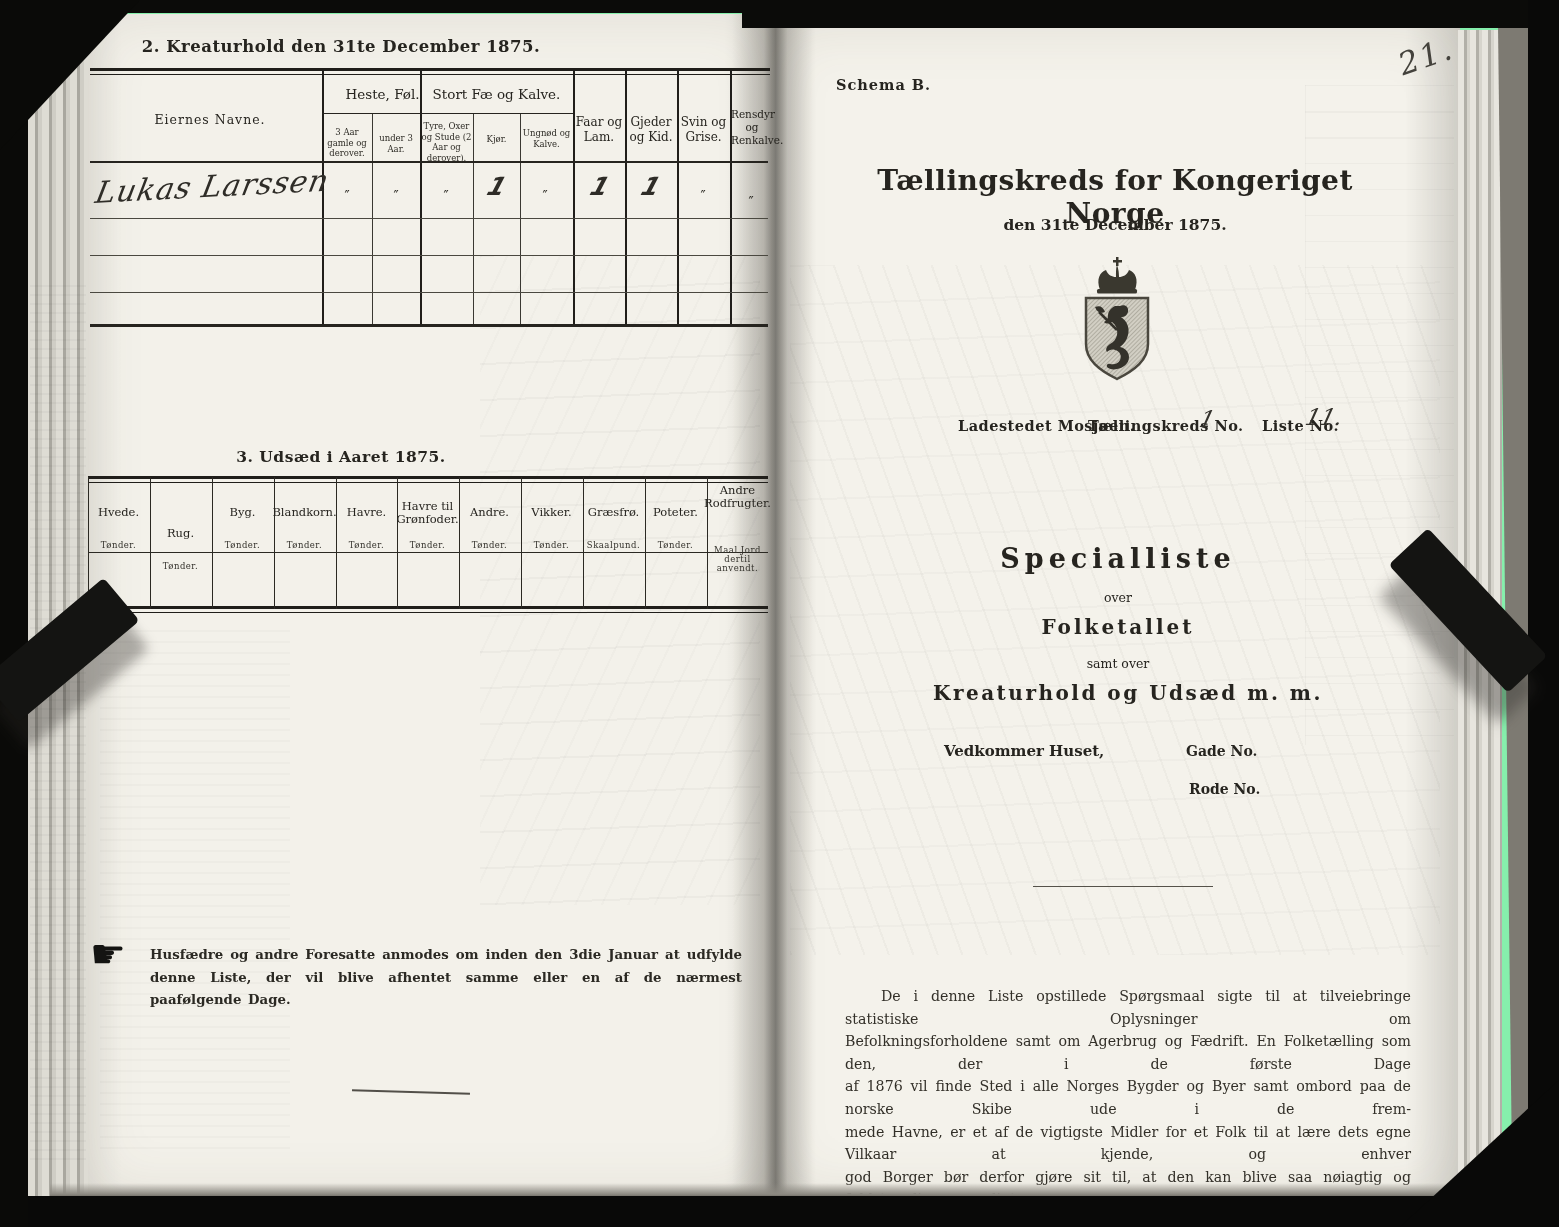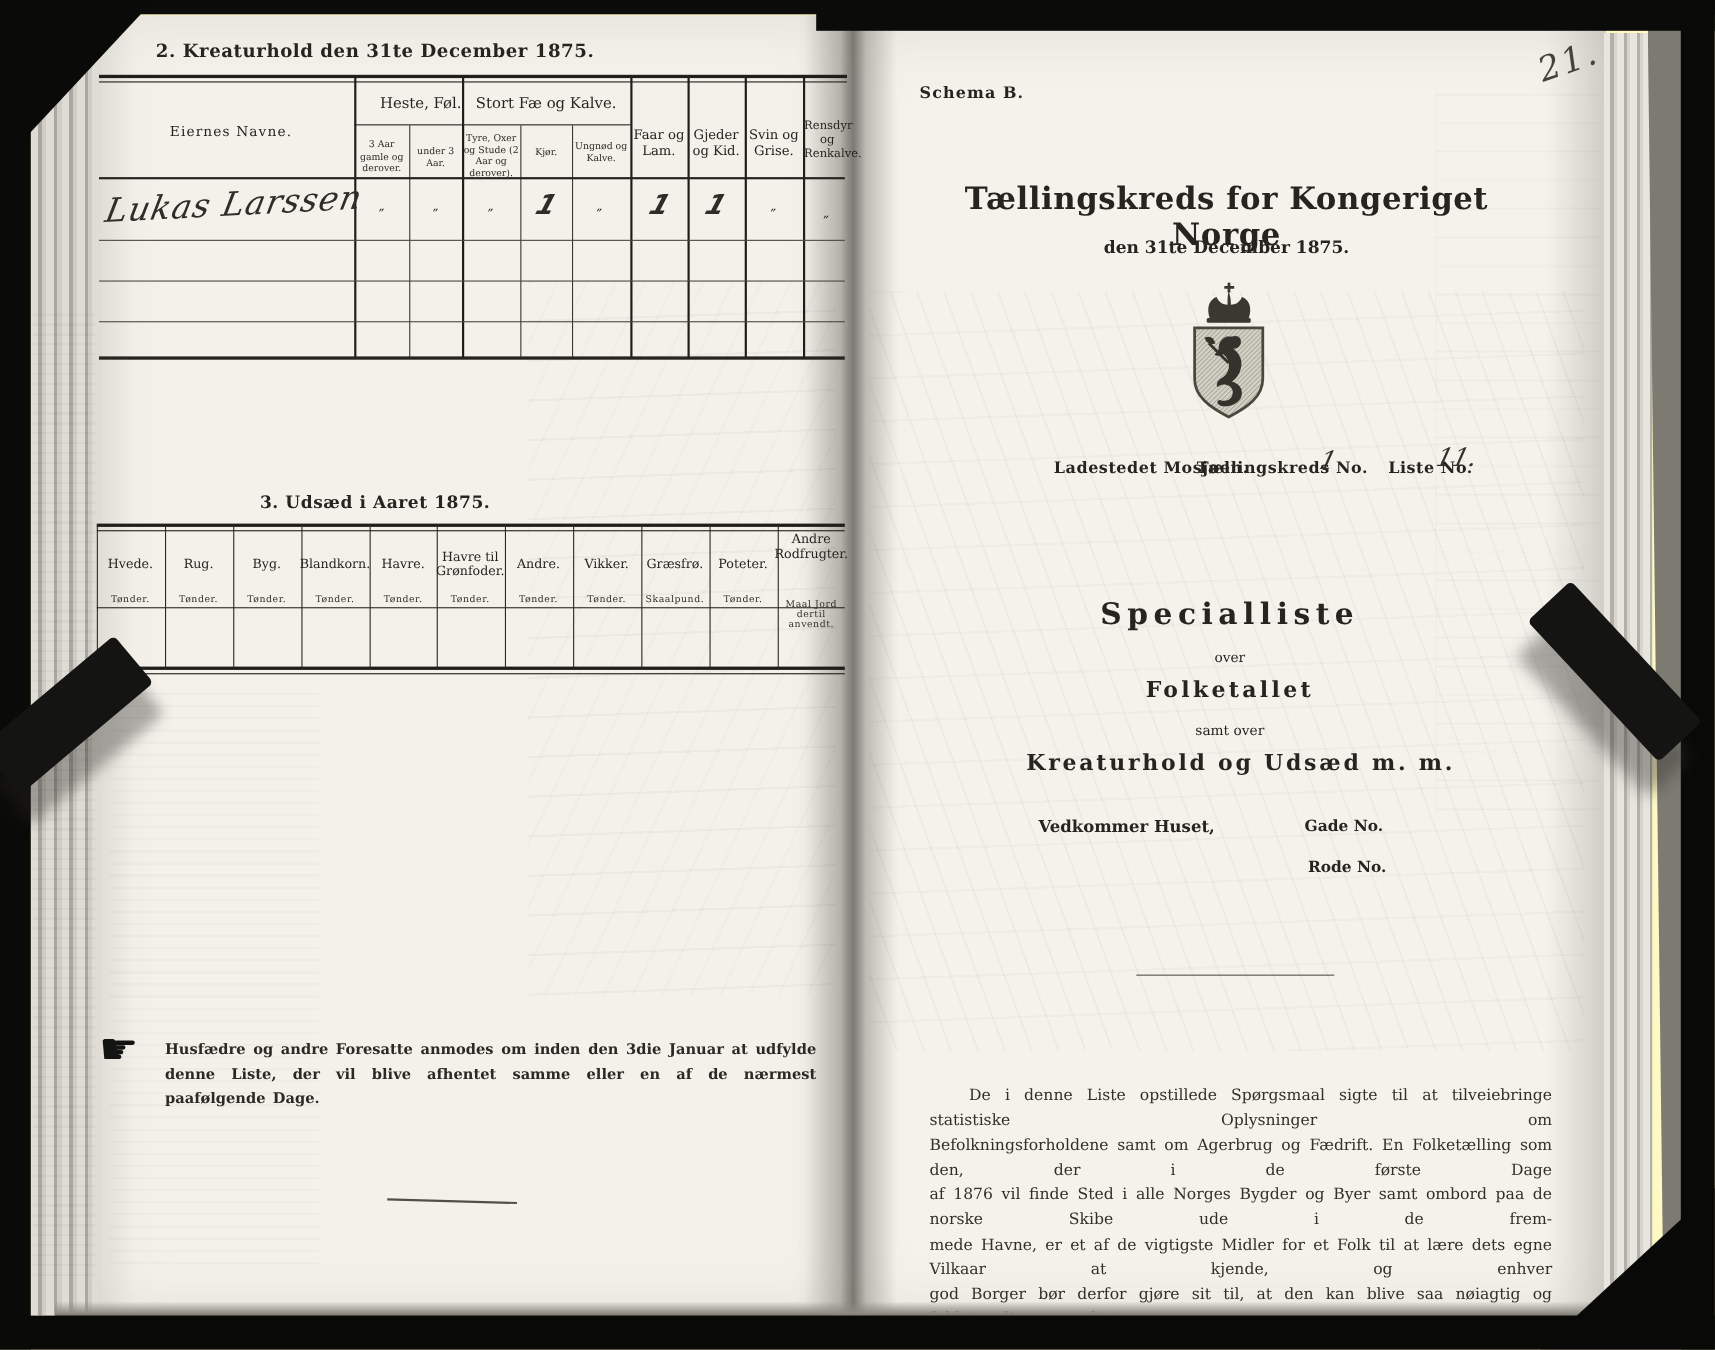--- a/index.html
+++ b/index.html
@@ -1,16 +1,16 @@
 <!DOCTYPE html>
 <html><head>
 <meta charset="utf-8">
 <style>
   html,body{margin:0;padding:0;background:#0c0c0a;}
-  .scene{position:relative;width:1559px;height:1227px;overflow:hidden;background:#fef9c3;
+  .scene{position:relative;width:1559px;height:1227px;overflow:hidden;background:#86efac;
          font-family:"DejaVu Serif","Liberation Serif",serif;color:#26241f;}
   .abs{position:absolute;}
 
   
   .stack-left{left:28px;top:18px;width:62px;height:1178px;
     background:repeating-linear-gradient(90deg,#dedcd4 0 7px,#a9a79f 7px 10px,#cfcdc5 10px 14px);}
   .page-left{left:88px;top:14px;width:684px;height:1182px;
     background:linear-gradient(90deg,rgba(0,0,0,.05),rgba(0,0,0,0) 5%,rgba(0,0,0,0) 93%,rgba(0,0,0,.10)),#f3f1ea;
     box-shadow:inset 0 0 60px rgba(90,80,60,.12);}
   .page-right{left:772px;top:26px;width:688px;height:1170px;
@@ -200,21 +200,21 @@
   <div class="abs v3" style="left:459px;"></div>
   <div class="abs v3" style="left:521px;"></div>
   <div class="abs v3" style="left:583px;"></div>
   <div class="abs v3" style="left:645px;"></div>
   <div class="abs v3" style="left:707px;"></div>
 
   <div class="abs t3c" style="left:88px;">
     <div class="t3n">Hvede.</div>
     <div class="t3u">Tønder.</div>
     </div>
-  <div class="abs t3c" style="left:150px;">
+  <div class="abs t3c" style="left:150px;margin-top:21px;">
     <div class="t3n">Rug.</div>
     <div class="t3u">Tønder.</div>
     </div>
   <div class="abs t3c" style="left:212px;">
     <div class="t3n">Byg.</div>
     <div class="t3u">Tønder.</div>
     </div>
   <div class="abs t3c" style="left:274px;">
     <div class="t3n">Blandkorn.</div>
     <div class="t3u">Tønder.</div>

